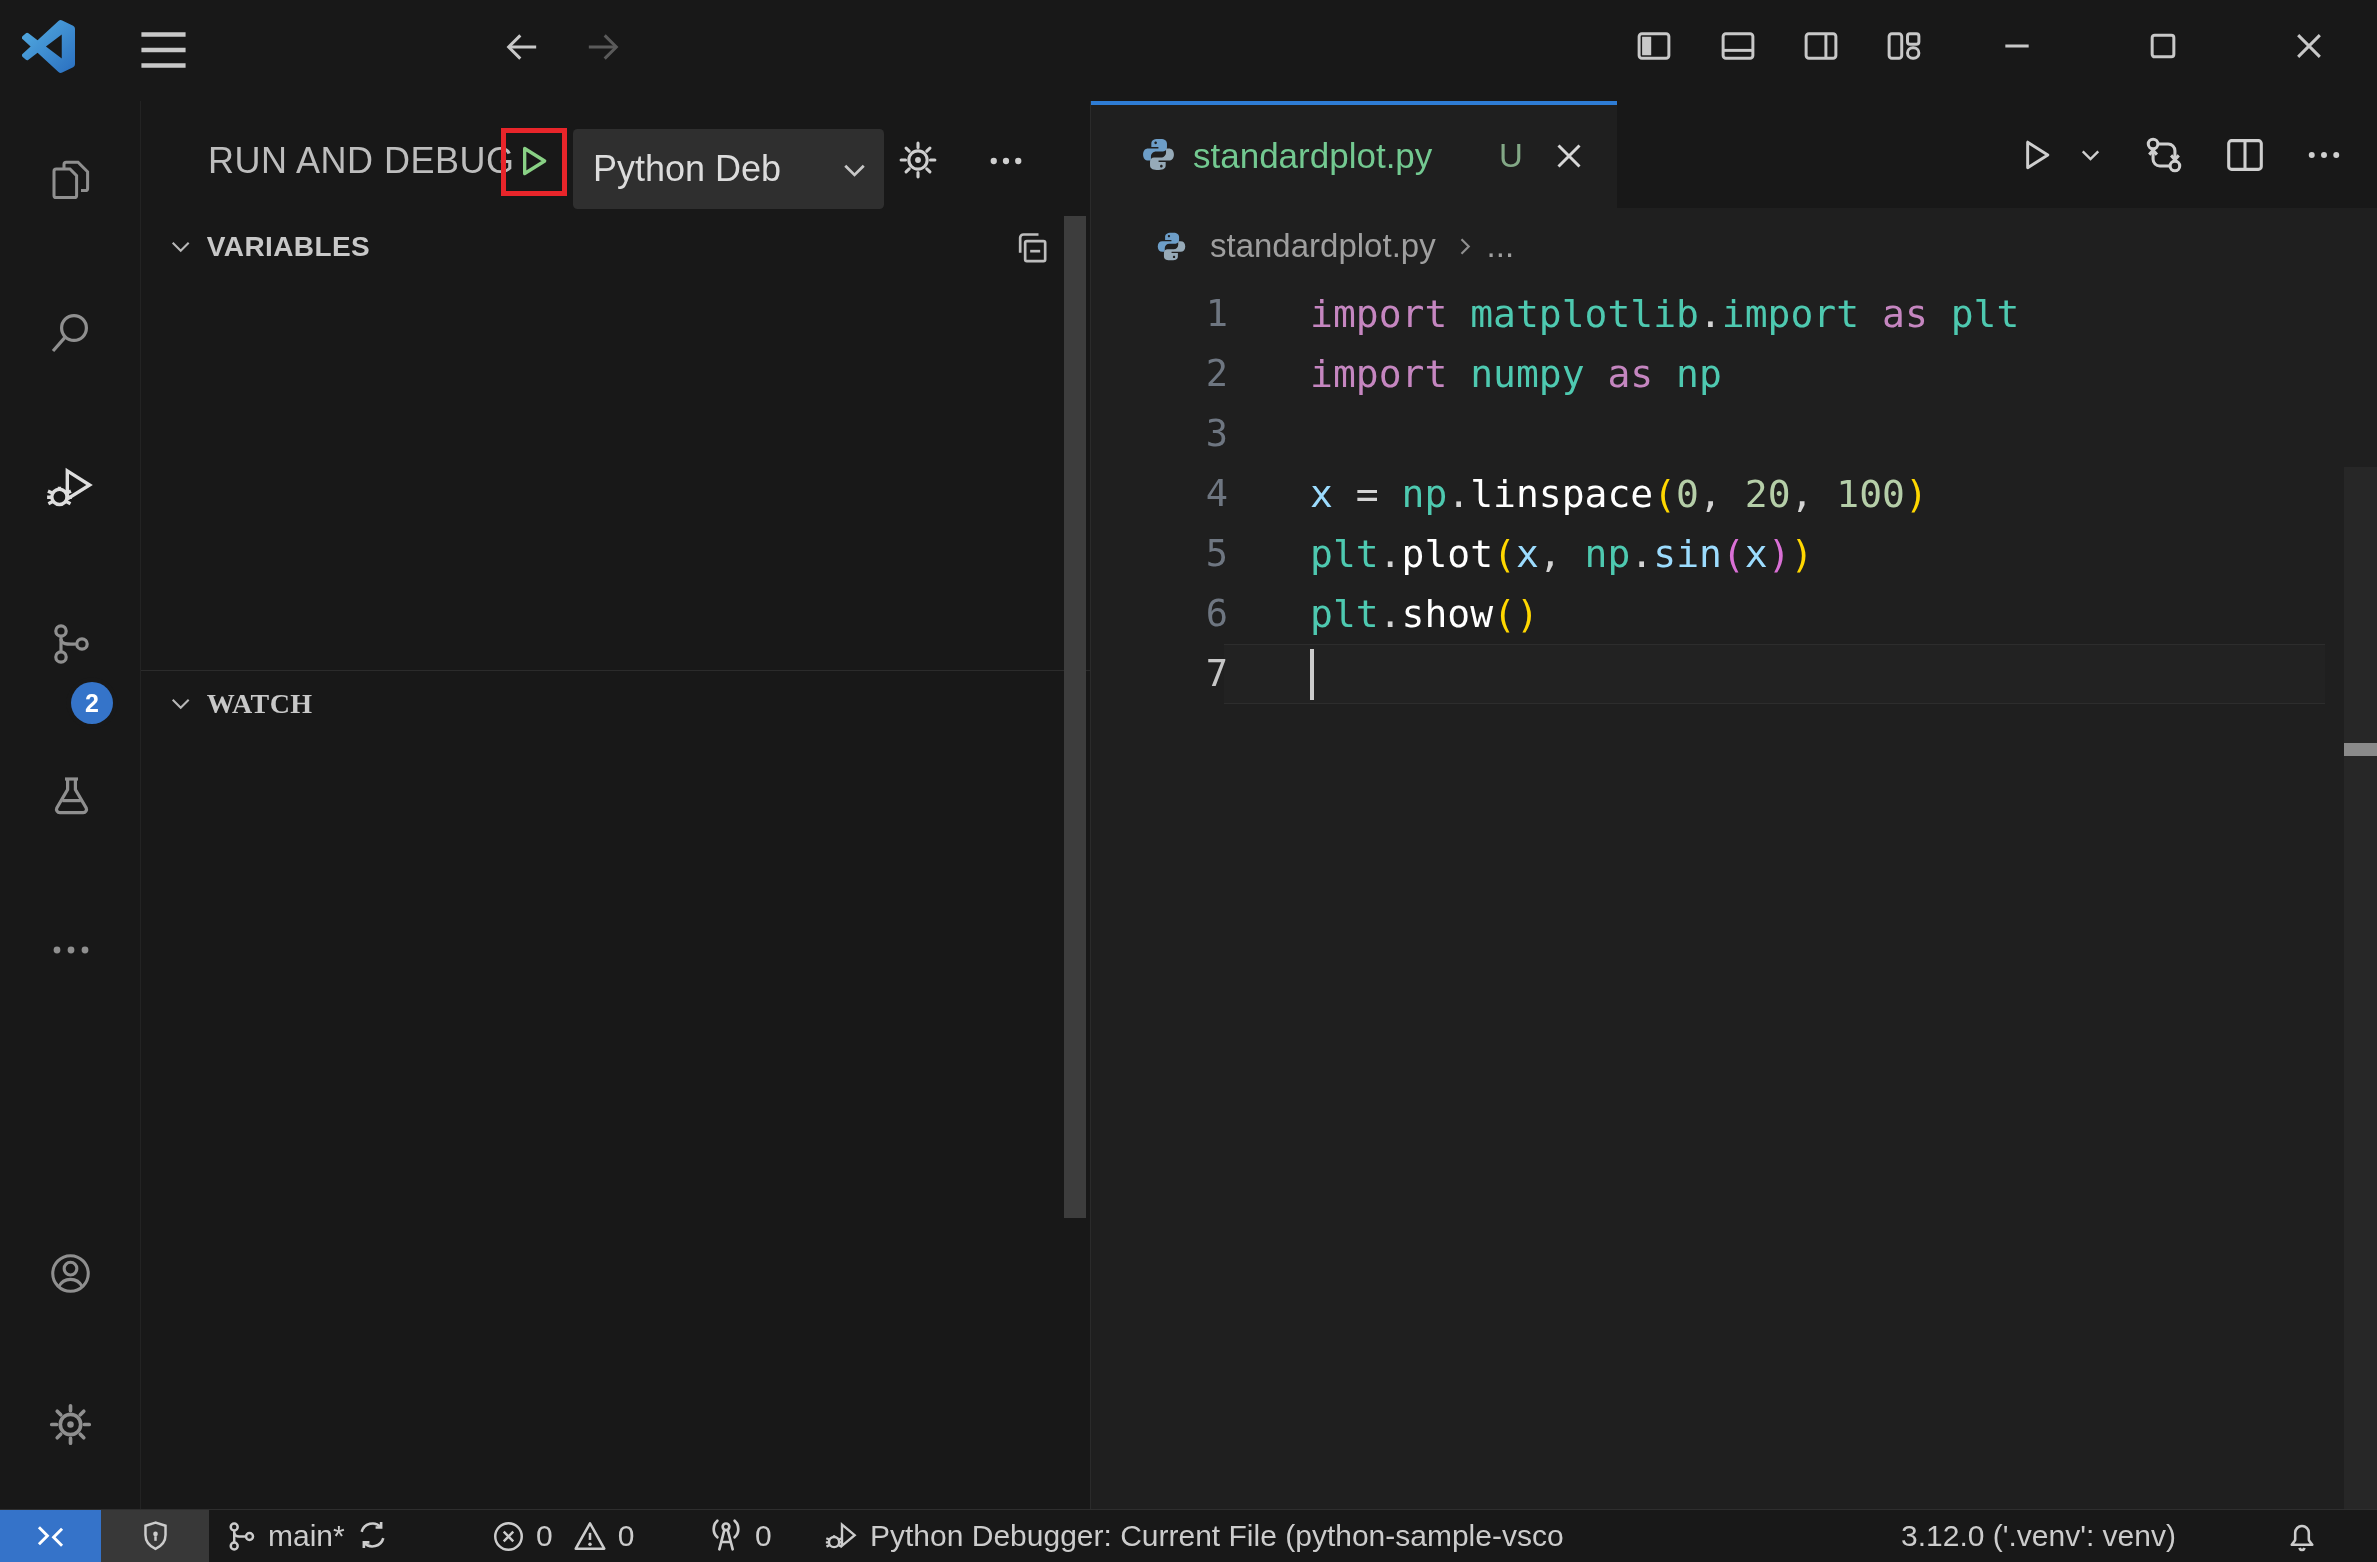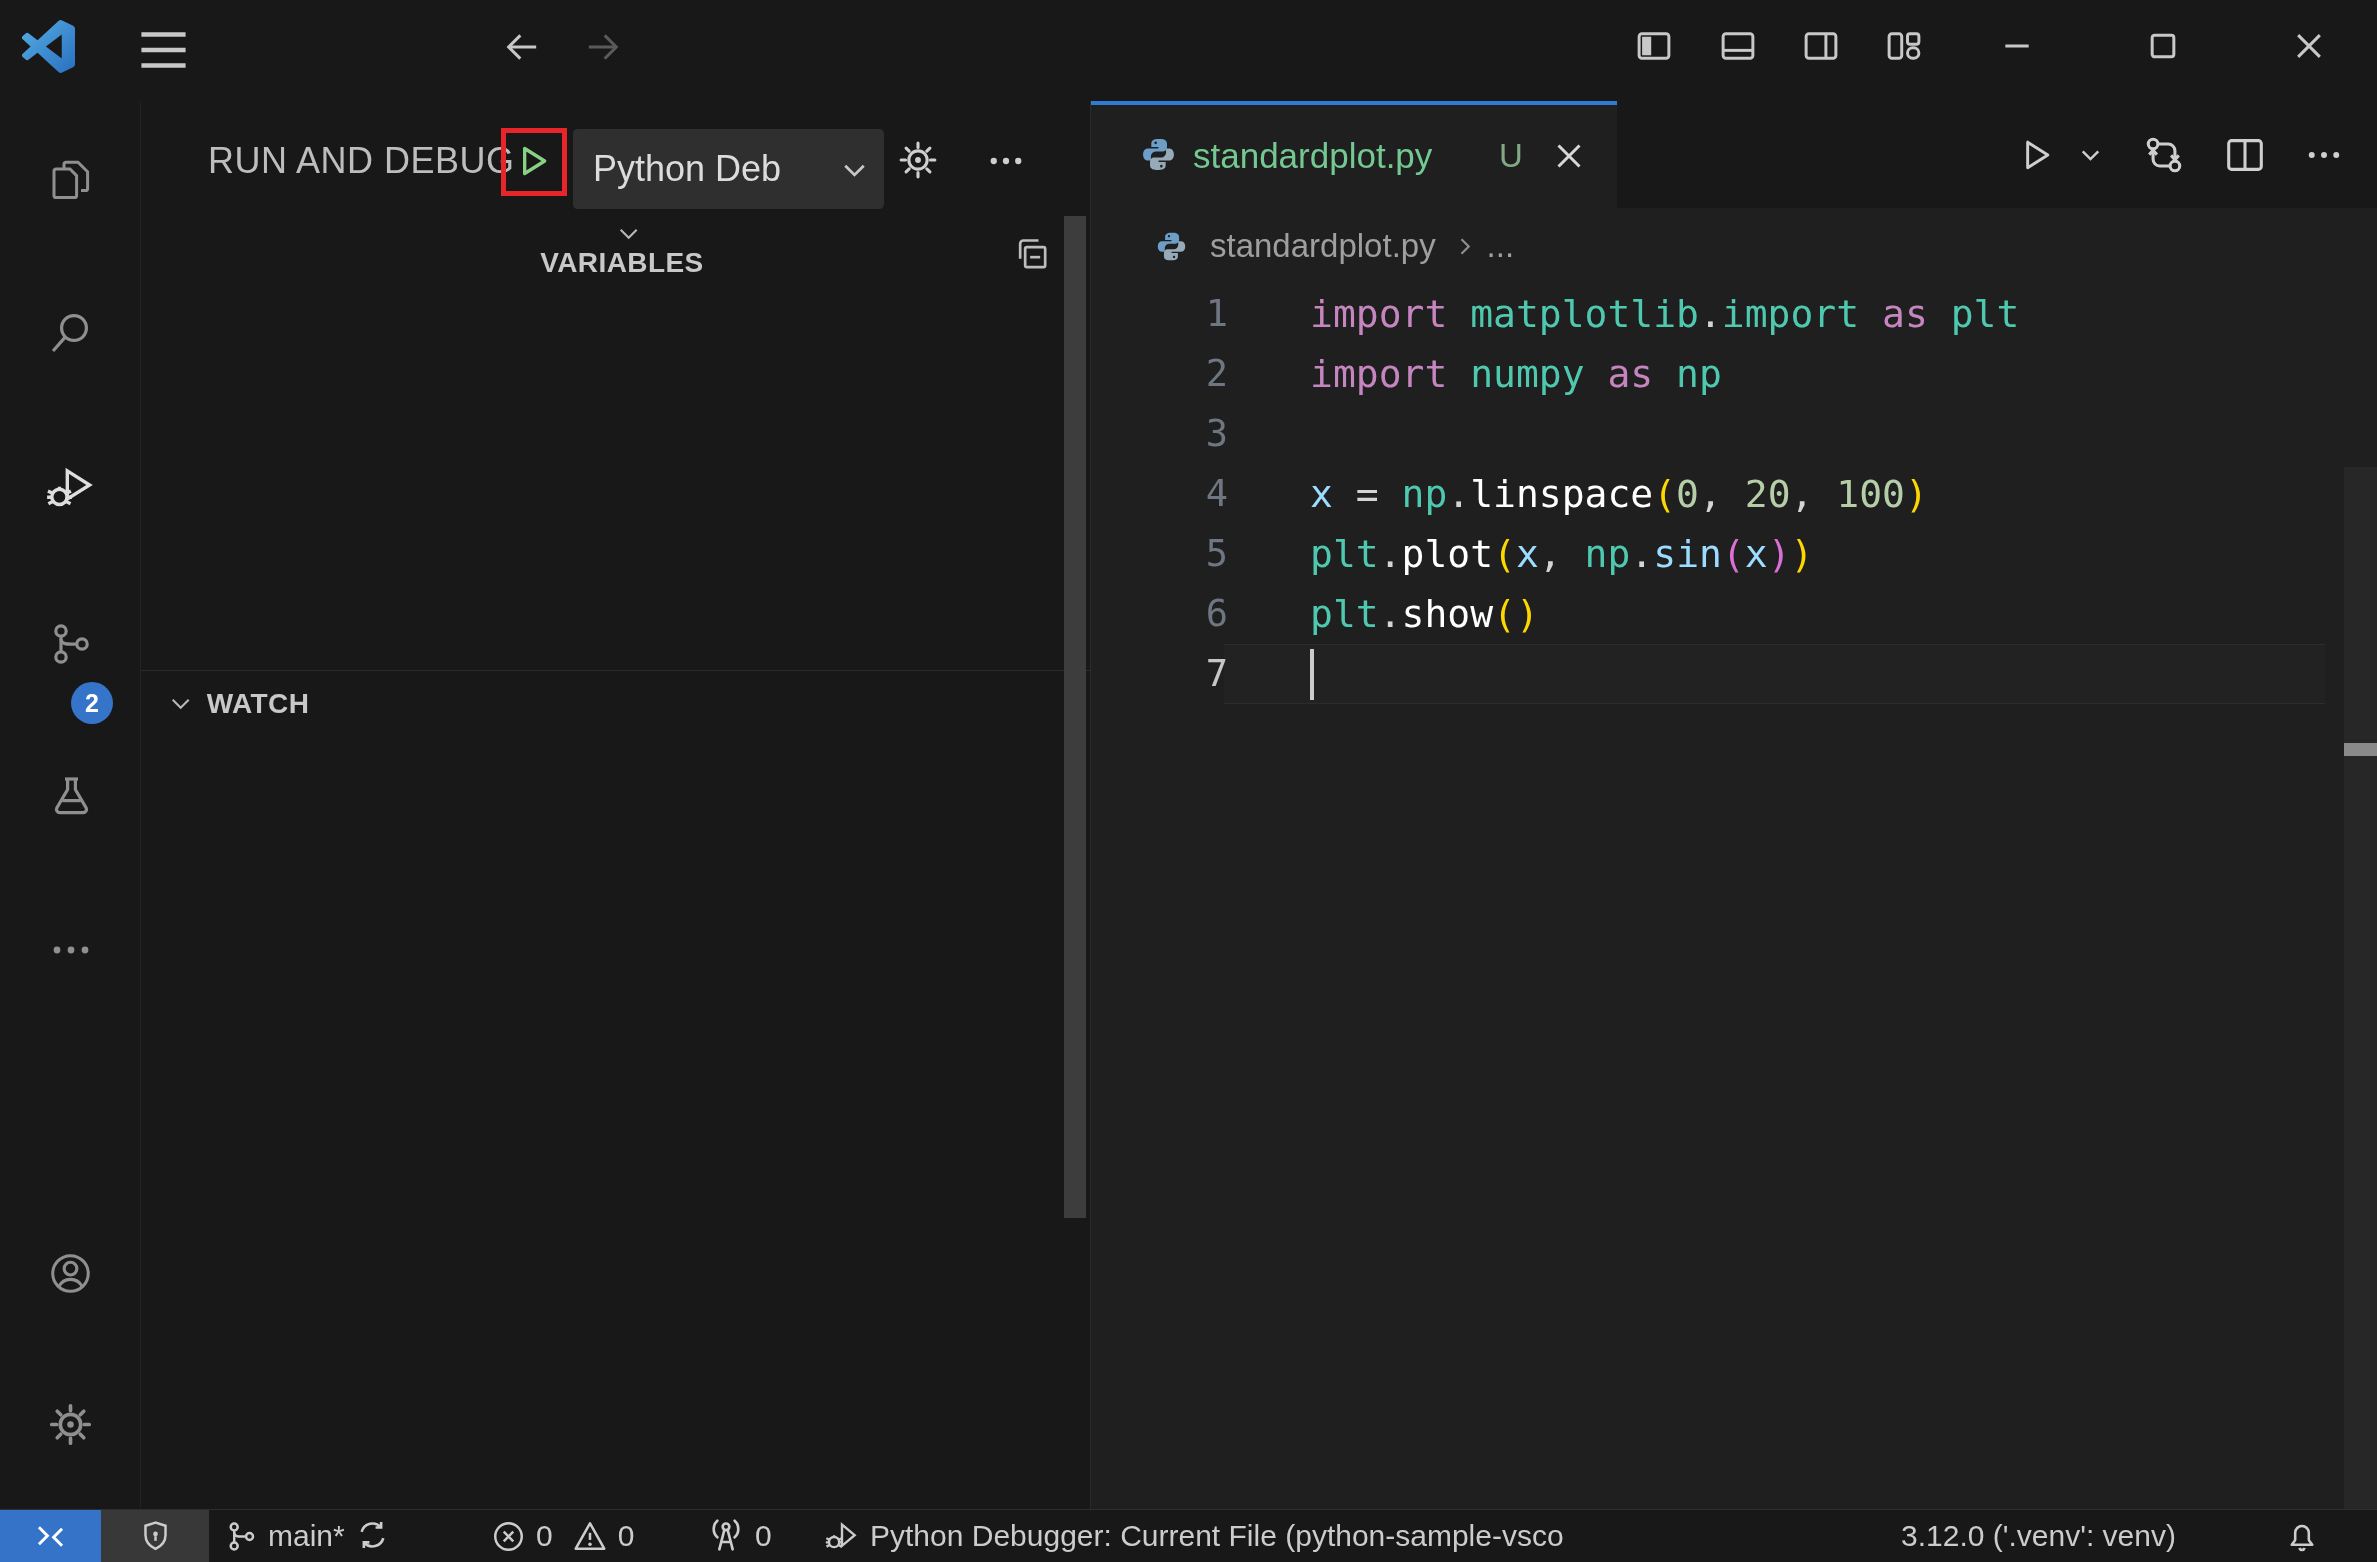--- a/index.html
+++ b/index.html
@@ -35,22 +35,22 @@
   #config-dropdown{position:absolute;left:432px;top:28px;width:311px;height:80px;background:#2f2f2f;border-radius:4.6px;
                    display:flex;align-items:center;color:#dcdcdc;}
   #config-dropdown .lbl{margin-left:20px;font-size:36px;white-space:nowrap;}
   #config-dropdown .chev{position:absolute;right:11px;color:#c8c8c8;}
   #sb-gear{position:absolute;left:755px;top:37px;color:#cfcfcf;}
   #sb-more{position:absolute;left:844px;top:39px;color:#cfcfcf;}
 
   .section-header{position:absolute;left:0;width:949px;height:66px;display:flex;align-items:center;}
   .section-header .chev{margin-left:25.6px;color:#b8b8b8;}
   .section-header .lbl{margin-left:12.8px;font-size:28px;font-weight:bold;color:#c8c8c8;letter-spacing:0.4px;}
-  #sec-variables{top:119px;flex-direction:column;}
-  #sec-watch{top:569px;border-top:1.8px solid #2b2b2b;}
+  #sec-variables{top:113px;}
+  #sec-watch{top:569px;border-top:1.8px solid #2b2b2b;font-family:Liberation Serif, serif;}
   #sec-callstack{top:1037px;border-top:1.8px solid #2b2b2b;}
   #collapse-all{position:absolute;left:870px;top:12.8px;color:#bdbdbd;}
   #sb-scrollthumb{position:absolute;left:923px;top:115px;width:22px;height:1002px;background:#3d3d3d;}
 
   
   #editorgroup{left:1090px;top:101px;width:1288px;height:1409px;background:#181818;border-left:0.9px solid #2b2b2b;box-sizing:border-box;}
   #editor-bg{position:absolute;left:0;top:107px;width:1288px;height:1302px;background:#1f1f1f;}
   #tab{position:absolute;left:0;top:0;width:526px;height:107px;background:#1f1f1f;border-top:4.6px solid #2e7cd4;box-sizing:border-box;}
   #tab .pyicon{position:absolute;left:49px;top:31px;}
   #tab .lbl{position:absolute;left:102px;top:0;height:102px;display:flex;align-items:center;font-size:35px;color:#73c991;white-space:nowrap;}

